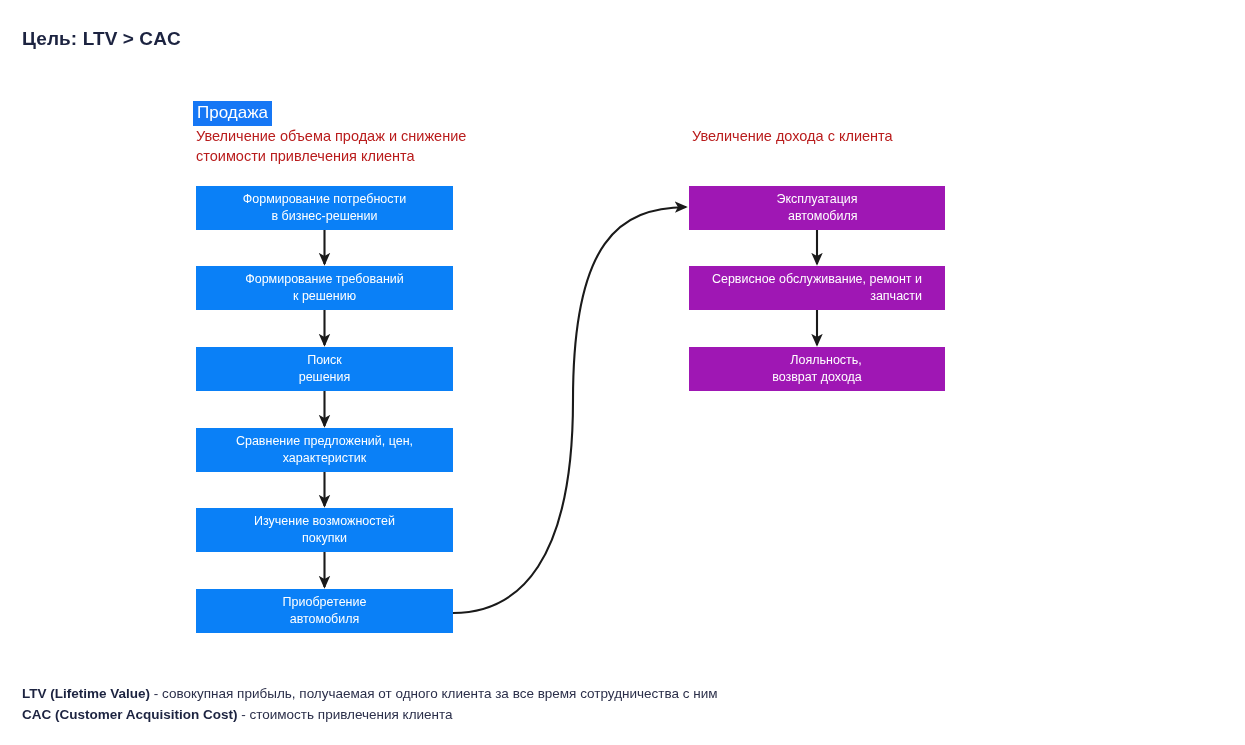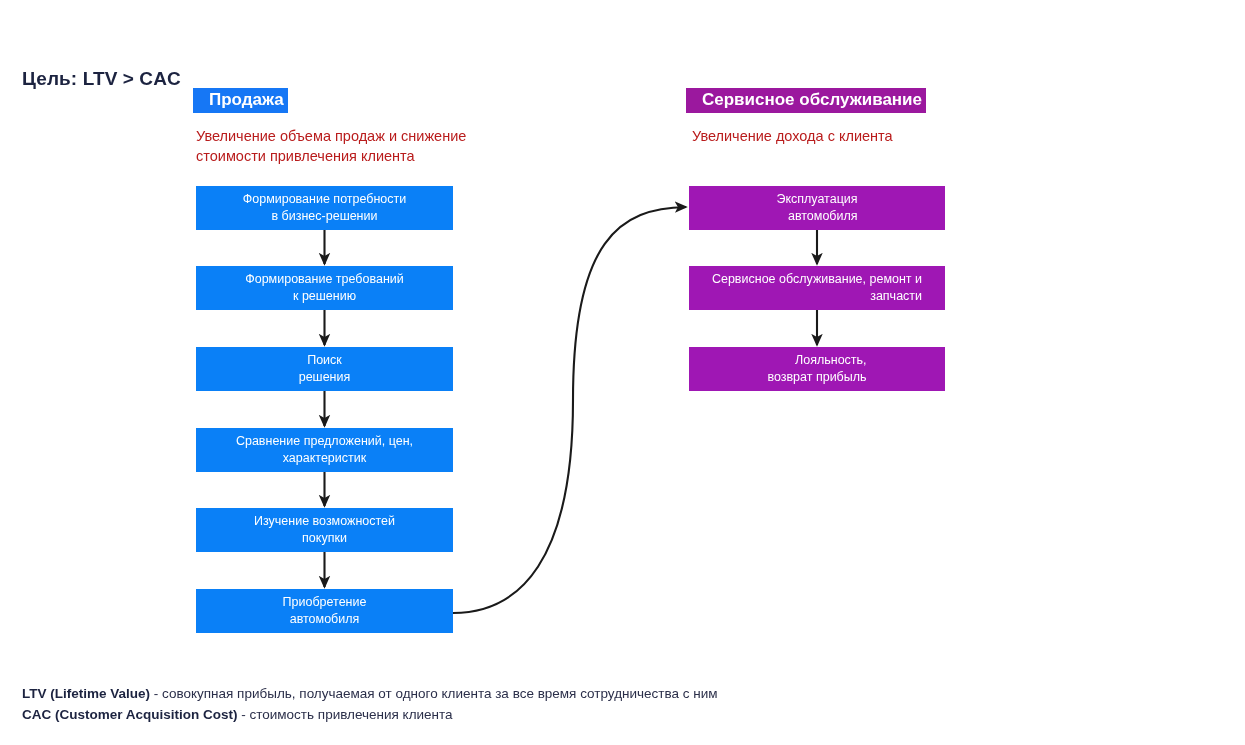--- a/index.html
+++ b/index.html
@@ -25,32 +25,32 @@
   
   .page-title {
     position: absolute;
     left: 22px;
     top: 28px;
     font-size: 19px;
     font-weight: bold;
     letter-spacing: 0.1px;
     color: #1c2340;
     white-space: nowrap;
-    margin-top: 40px;
   }
 
   
   .col-heading {
     position: absolute;
     font-size: 17px;
     line-height: 22px;
-    font-weight: bold;
+    font-weight: normal;
     color: #ffffff;
-    padding: 1px 4px 2px 16px;
+    padding: 1px 4px 2px 4px;
     white-space: nowrap;
+    margin-top: 13px;
   }
   .col-heading.sales {
     left: 193px;
     top: 88px;
     background: #1677f5;
   }
   .col-heading.service {
     left: 686px;
     top: 88px;
     background: #9b189e;
@@ -145,29 +145,28 @@
 к решению</div>
   <div class="flow-box sales col-left bh r3">Поиск
 решения</div>
   <div class="flow-box sales col-left bh r4">Сравнение предложений, цен,
 характеристик</div>
   <div class="flow-box sales col-left bh r5">Изучение возможностей
 покупки</div>
   <div class="flow-box sales col-left bh r6">Приобретение
 автомобиля</div>
 
-  <div class="col-heading service">Сервисное обслуживание</div>
   <div class="col-sub service">Увеличение дохода с клиента</div>
 
   <div class="flow-box service col-right bh r1">Эксплуатация
 автомобиля</div>
   <div class="flow-box service col-right bh r2">Сервисное обслуживание, ремонт и
 запчасти</div>
   <div class="flow-box service col-right bh r3">Лояльность,
-возврат прибыль</div>
+возврат дохода</div>
 
   <svg id="edges" viewBox="0 0 1245 745">
     <defs>
       <marker id="arrowhead" viewBox="0 0 10 10" refX="8.6" refY="5" markerWidth="6.2" markerHeight="6.2" orient="auto-start-reverse">
         <path d="M 0 0.6 L 10 5 L 0 9.4 L 2.4 5 Z" fill="#1a1a1a"></path>
       </marker>
     </defs>
 
     <line x1="324.5" y1="230" x2="324.5" y2="264" stroke="#1a1a1a" stroke-width="2.1" marker-end="url(#arrowhead)"></line>
     <line x1="324.5" y1="310" x2="324.5" y2="345" stroke="#1a1a1a" stroke-width="2.1" marker-end="url(#arrowhead)"></line>

